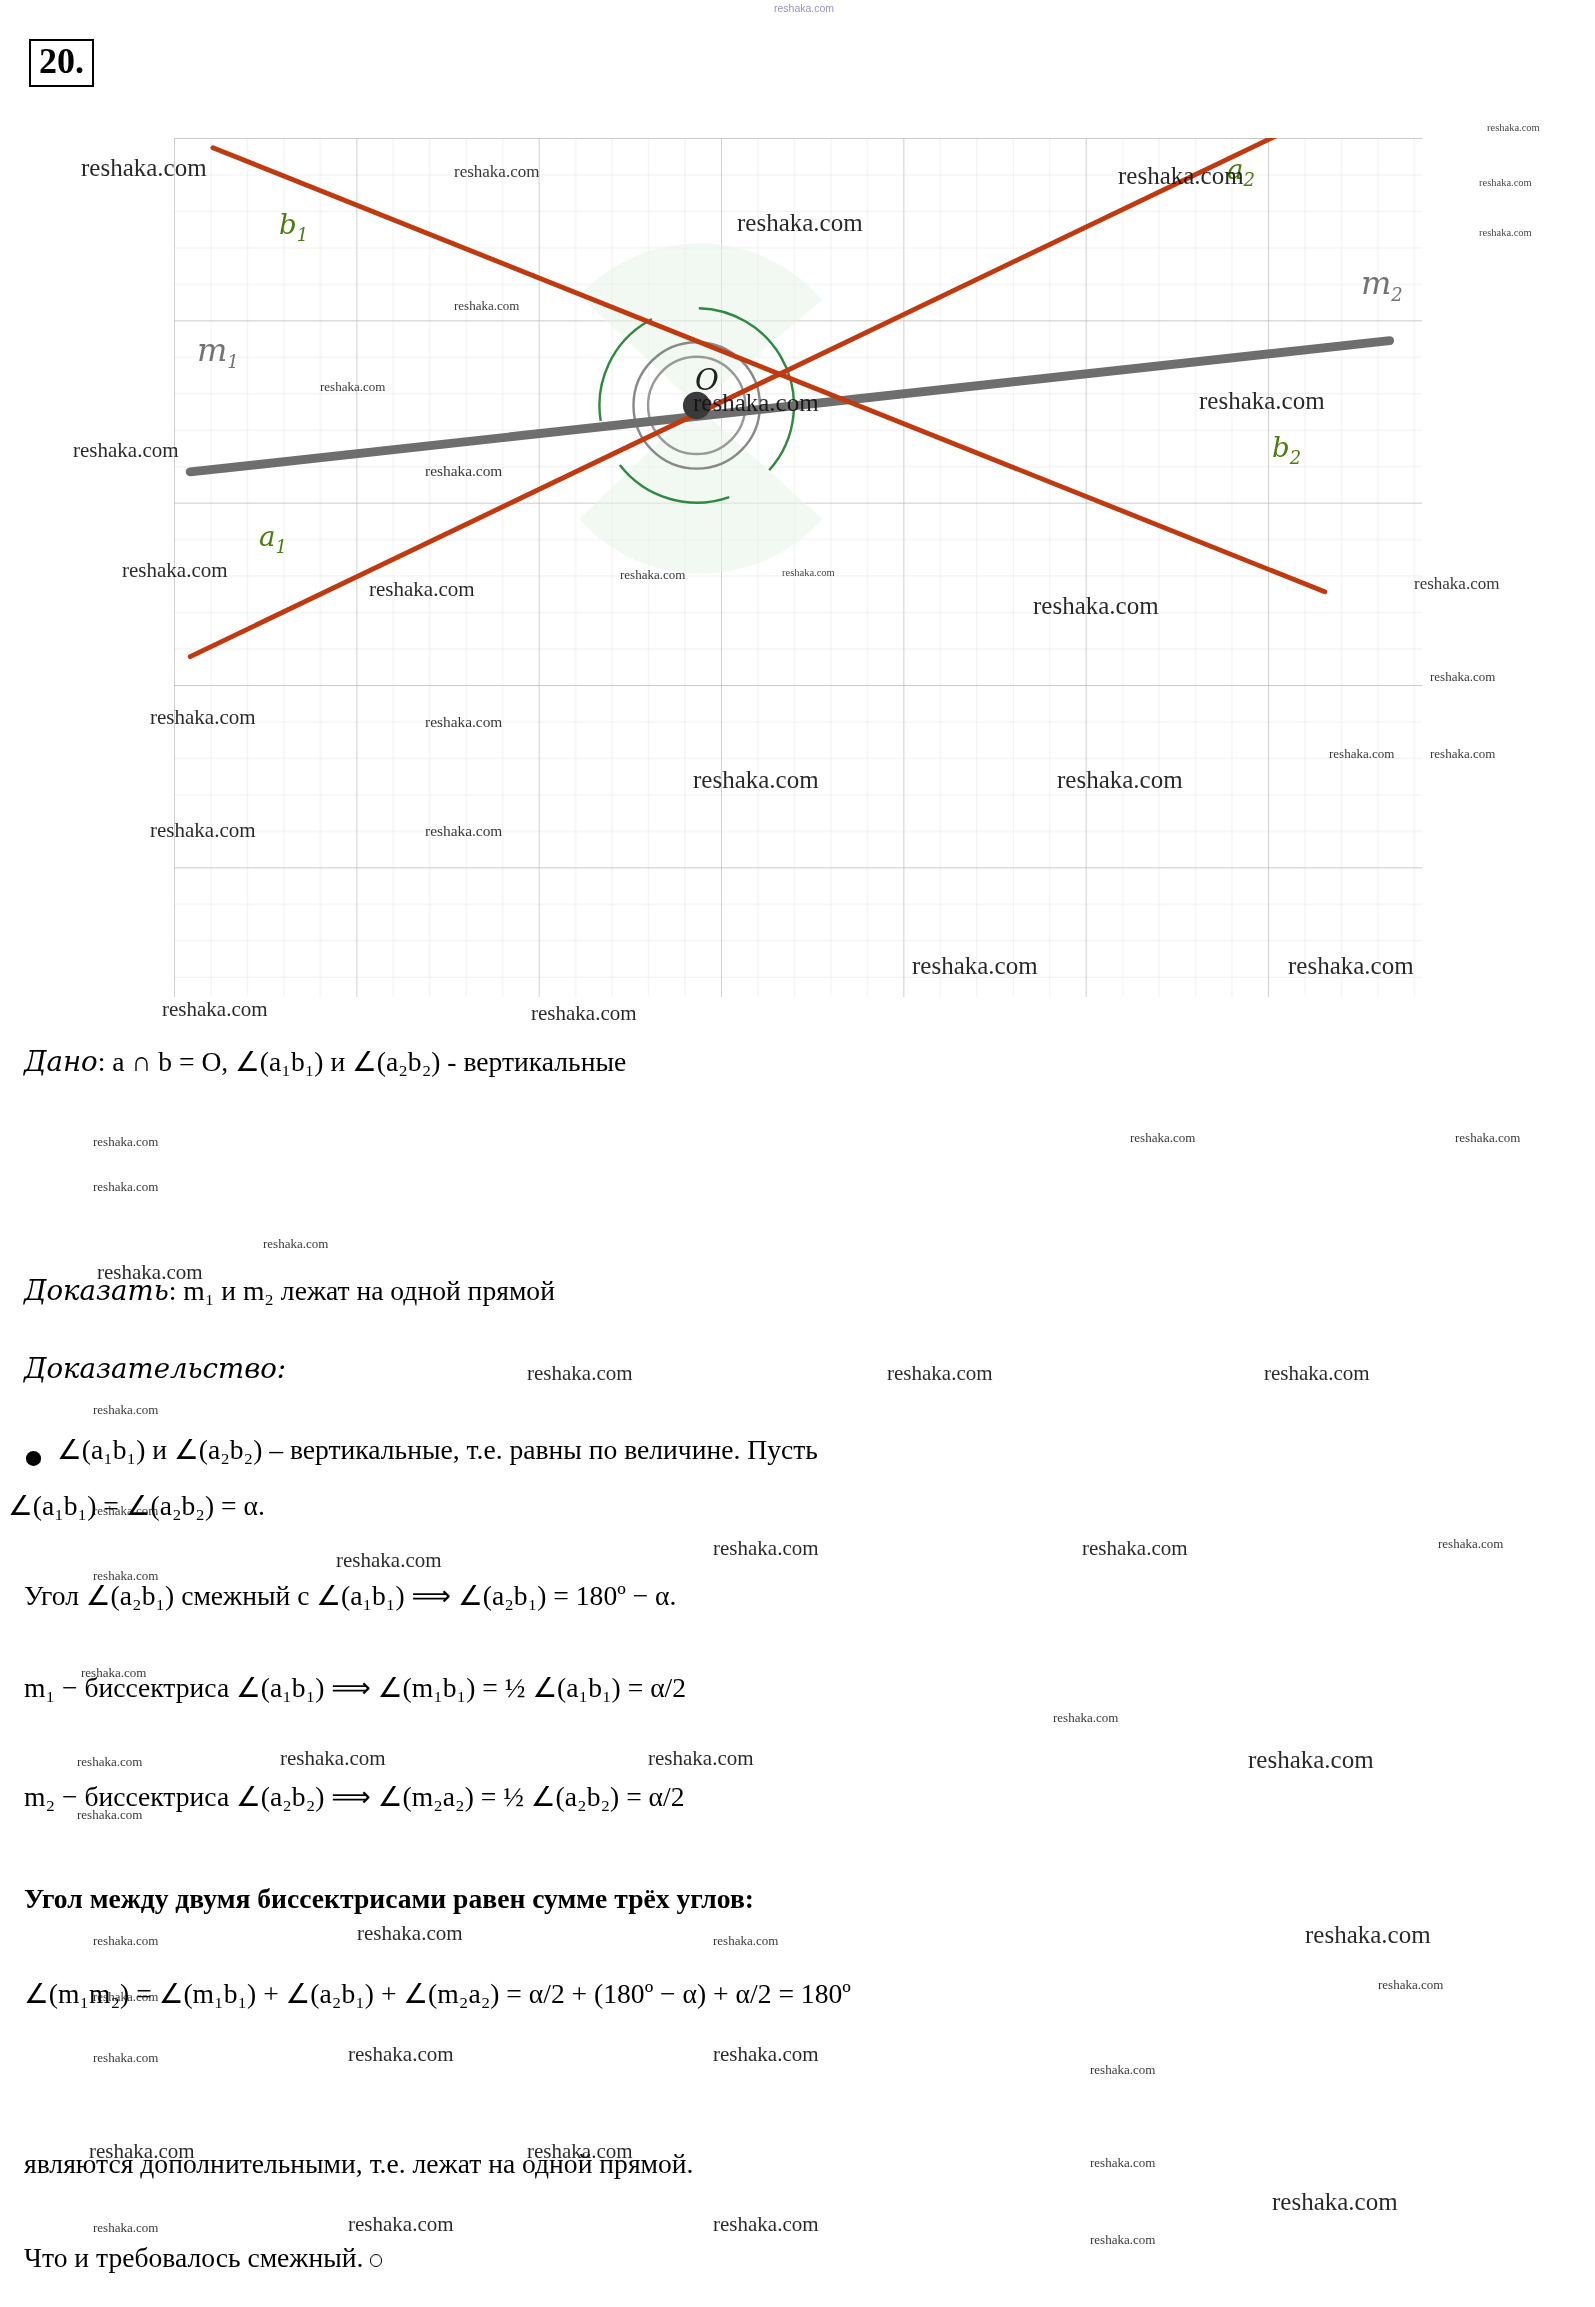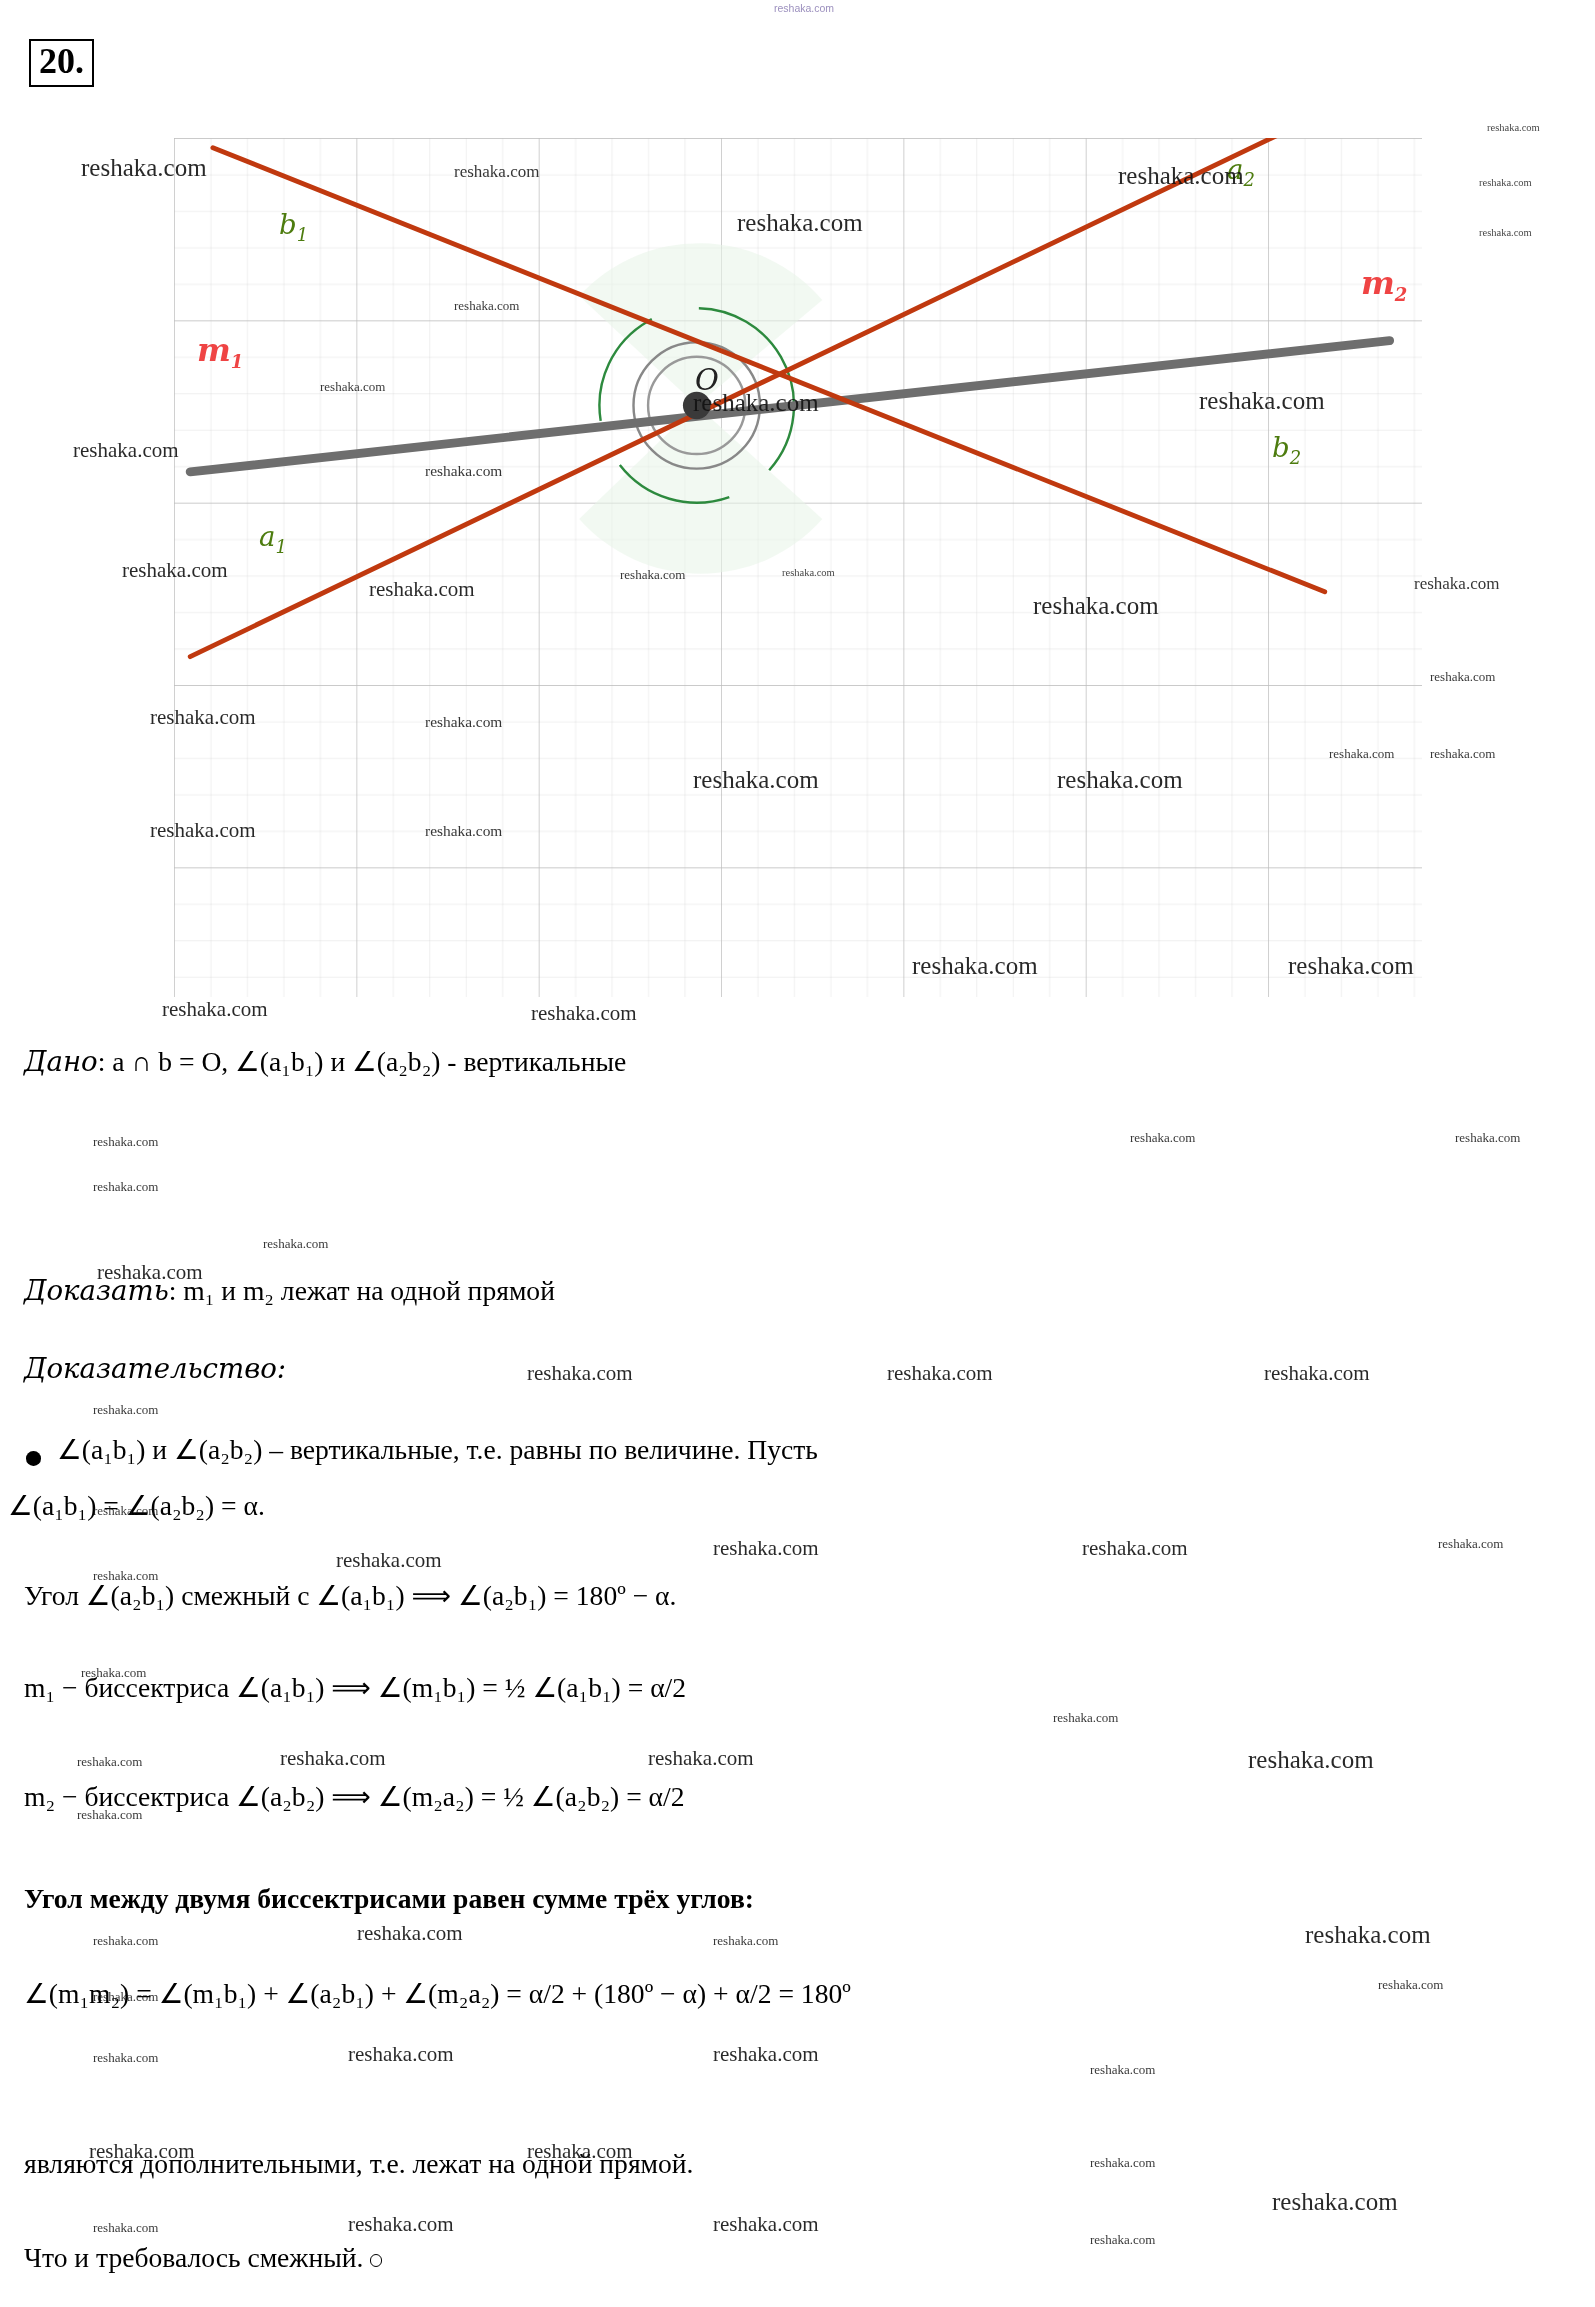--- a/index.html
+++ b/index.html
@@ -51,21 +51,21 @@
     position: absolute;
     font-family: "DejaVu Serif", serif;
     font-style: italic;
     font-size: 27.6px;
     white-space: nowrap;
   }
   .lbl sub {
     font-size: 18px;
   }
   .lbl-red { color: #4d7c0f; }
-  .lbl-gray { color: #ef4444; font-weight: bold; }
+  .lbl-gray { color: #737373; }
   .lbl-black { color: #222; }
 
   
   .txt {
     position: absolute;
     font-family: "Liberation Serif", serif;
     font-size: 27.6px;
     line-height: 1.25;
     white-space: nowrap;
   }

